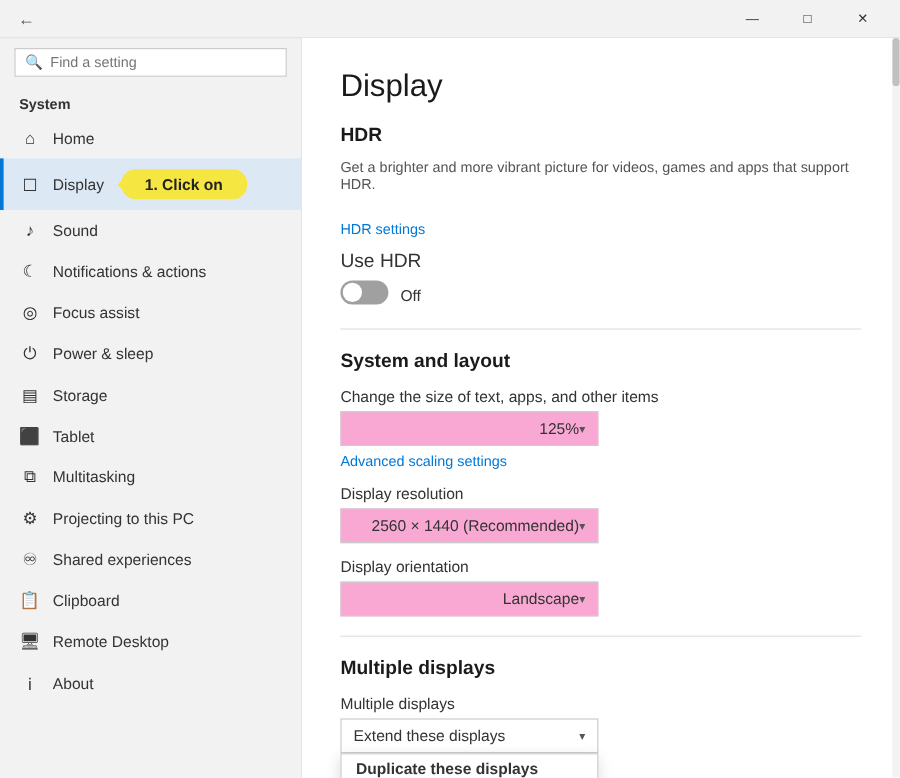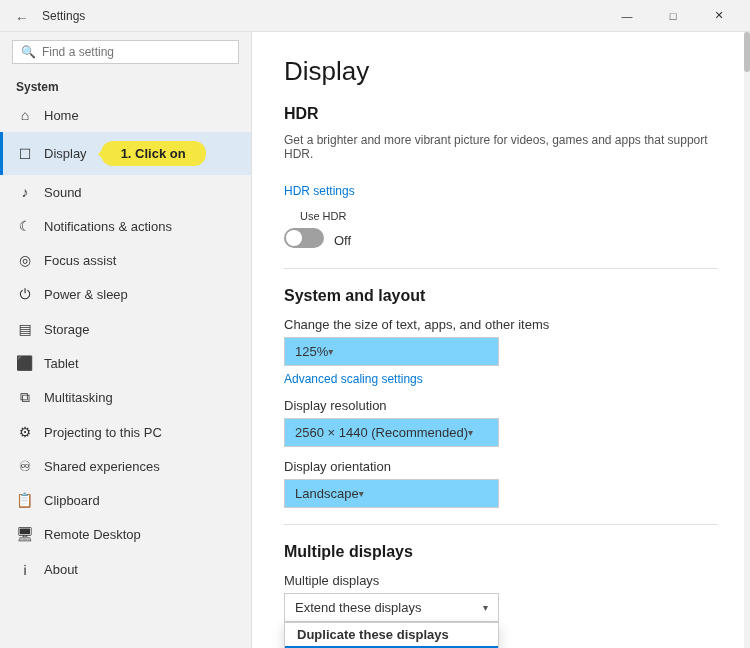--- a/index.html
+++ b/index.html
@@ -82,32 +82,32 @@
       overflow-y: auto;
       padding: 24px 32px;
       position: relative;
     }
     .page-title { font-size: 26px; font-weight: 300; color: #1a1a1a; margin-bottom: 18px; }
     .section-title { font-size: 16px; font-weight: 600; color: #1a1a1a; margin-bottom: 10px; margin-top: 18px; }
 
     .hdr-desc { font-size: 12px; color: #555; margin-bottom: 22px; }
     .hdr-link { color: #0078d7; font-size: 12px; cursor: pointer; text-decoration: none; }
 
-    .use-hdr-label { font-size: 11px; color: #333; margin: 12px 0 6px 16px; }
+    .use-hdr-label { font-size: 16px; color: #333; margin: 12px 0 6px 0; }
     .toggle-row { display: flex; align-items: flex-end; gap: 10px; margin-bottom: 20px; }
     .toggle { width: 40px; height: 20px; background: #0078d7; border-radius: 10px; position: relative; cursor: pointer; }
     .toggle.off { background: #a0a0a0; }
     .toggle-knob { position: absolute; width: 16px; height: 16px; background: white; border-radius: 50%; top: 2px; left: 22px; }
     .toggle.off .toggle-knob { left: 2px; }
     .toggle-text { font-size: 13px; color: #333; }
 
     .label { font-size: 13px; color: #333; margin-bottom: 5px; margin-top: 12px; }
     .dropdown {
-      width: 215px; border: 1px solid #ccc; background: #7dd3fc; padding: 6px 10px;
-      display: flex; align-items: center; justify-content: flex-start; cursor: pointer;
+      width: 215px; border: 1px solid #ccc; background: #f9a8d4; padding: 6px 10px;
+      display: flex; align-items: center; justify-content: flex-end; cursor: pointer;
       font-size: 13px; color: #333;
     }
     .dropdown-arrow { font-size: 10px; color: #555; }
     .adv-link { color: #0078d7; font-size: 12px; cursor: pointer; margin-top: 6px; display: inline-block; }
 
     .divider { height: 1px; background: #e0e0e0; margin: 16px 0; }
 
     
     .multi-dropdown-row { position: relative; }
     .multi-dropdown {
@@ -154,21 +154,20 @@
       top: 0;
     }
   </style>
 </head>
 <body>
 
 <div class="title-bar">
   <div class="title-bar-controls">
     <div class="title-bar-back">←</div>
   </div>
-  <span class="title-bar-title">Settings</span>
   <div class="title-bar-buttons">
     <div class="title-bar-btn">—</div>
     <div class="title-bar-btn">□</div>
     <div class="title-bar-btn close">✕</div>
   </div>
 </div>
 
 <div class="app-container">
 
   <div class="sidebar">

